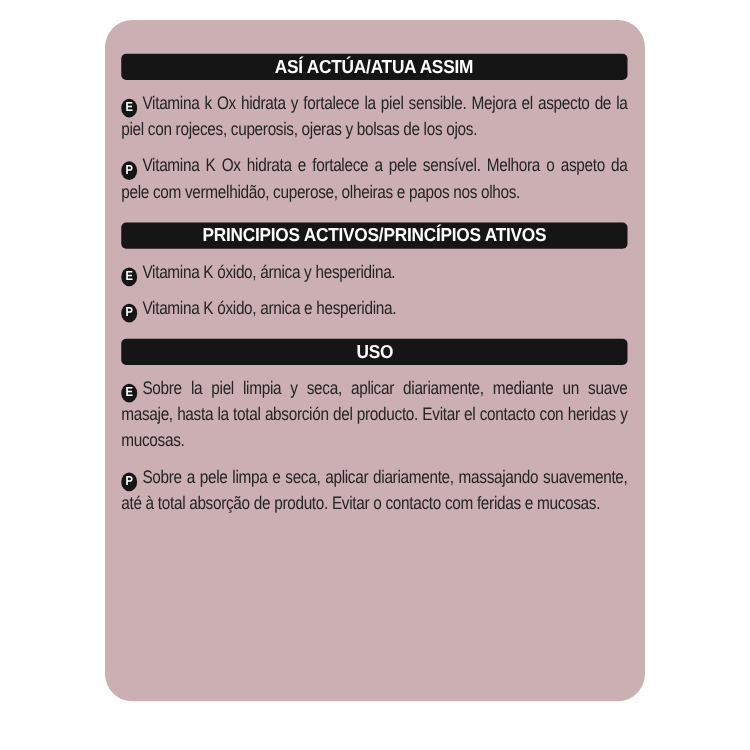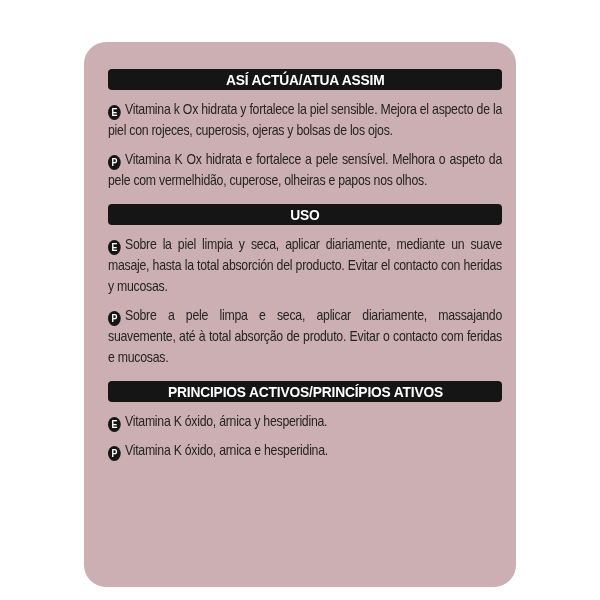--- a/index.html
+++ b/index.html
@@ -8,24 +8,24 @@
     padding: 0;
     width: 600px;
     height: 600px;
     background: #ffffff;
     font-family: "Liberation Sans", sans-serif;
   }
   .card {
     position: relative;
     width: 432px;
     height: 545px;
-    margin: 42px auto 0 auto;
+    margin: 16px auto 0 auto;
     background: #ccafb2;
     border-radius: 22px;
-    padding: 27px 14px 0 24px;
+    padding: 27px 14px 0 13px;
     overflow: hidden;
   }
   .section + .section { margin-top: 13px; }
   .bar {
     height: 21px;
     background: #151515;
     border-radius: 4px;
     margin: 0 0 9px 0;
     display: flex;
     align-items: center;
@@ -76,27 +76,27 @@
     <div class="bar">
       <span class="bar-title">ASÍ ACTÚA/ATUA ASSIM</span>
     </div>
     <p class="para"><span class="marker">E</span><span>Vitamina k Ox hidrata y fortalece la piel sensible. Mejora el aspecto de la piel con rojeces, cuperosis, ojeras y bolsas de los ojos.</span></p>
     <p class="para"><span class="marker">P</span><span>Vitamina K Ox hidrata e fortalece a pele sensível. Melhora o aspeto da pele com vermelhidão, cuperose, olheiras e papos nos olhos.</span></p>
   </div>
 
 
   <div class="section">
     <div class="bar">
+      <span class="bar-title">PRINCIPIOS ACTIVOS/PRINCÍPIOS ATIVOS</span>
+    </div>
+    <p class="para"><span class="marker">E</span><span>Vitamina K óxido, árnica y hesperidina.</span></p>
+    <p class="para"><span class="marker">P</span><span>Vitamina K óxido, arnica e hesperidina.</span></p>
+  </div>
+
+  <div class="section">
+    <div class="bar">
       <span class="bar-title">USO</span>
     </div>
     <p class="para"><span class="marker">E</span><span>Sobre la piel limpia y seca, aplicar diariamente, mediante un suave masaje, hasta la total absorción del producto. Evitar el contacto con heridas y mucosas.</span></p>
     <p class="para"><span class="marker">P</span><span>Sobre a pele limpa e seca, aplicar diariamente, massajando suavemente, até à total absorção de produto. Evitar o contacto com feridas e mucosas.</span></p>
   </div>
 
-  <div class="section">
-    <div class="bar">
-      <span class="bar-title">PRINCIPIOS ACTIVOS/PRINCÍPIOS ATIVOS</span>
-    </div>
-    <p class="para"><span class="marker">E</span><span>Vitamina K óxido, árnica y hesperidina.</span></p>
-    <p class="para"><span class="marker">P</span><span>Vitamina K óxido, arnica e hesperidina.</span></p>
-  </div>
-
 </div>
 
 </body></html>

